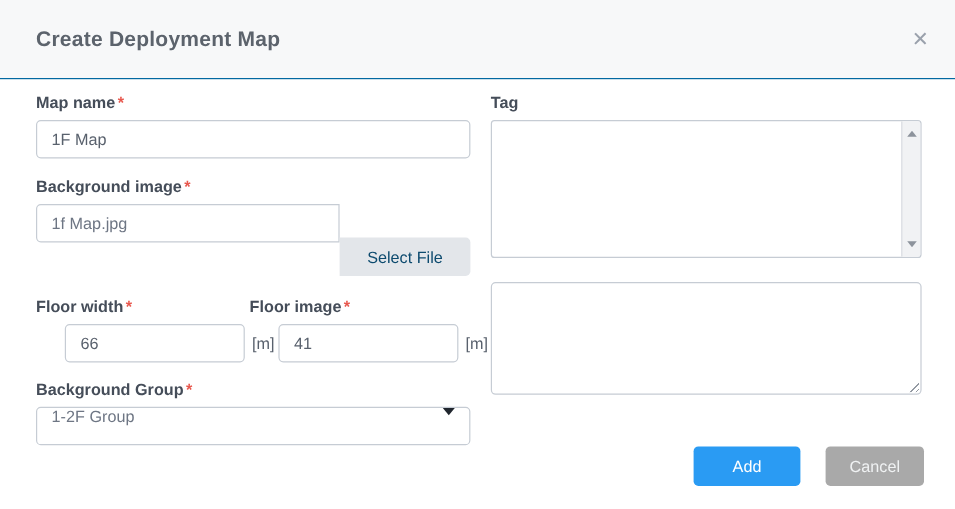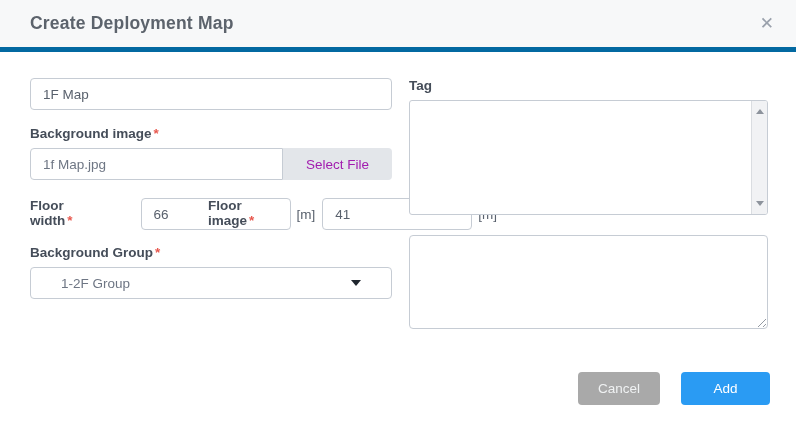--- a/index.html
+++ b/index.html
@@ -7,22 +7,22 @@
   body {
     font-family: "Liberation Sans", "DejaVu Sans", sans-serif;
     width: 796px; height: 424px;
     position: relative;
     overflow: hidden;
   }
   .dialog { width: 796px; height: 424px; background: #ffffff; position: relative; }
 
   
   .header {
-    height: 52px; background: #f7f8f9;
-    border-bottom: 5px solid #0369a1;
+    height: 66px; background: #f7f8f9;
+    border-bottom: 1px solid #0369a1;
     display: flex; align-items: center;
     padding: 0 22px 0 30px;
   }
   .title { font-size: 17.5px; font-weight: 700; color: #5c636c; letter-spacing: .2px; }
   .close {
     margin-left: auto; color: #9aa1ac; font-size: 17px; line-height: 1;
     cursor: pointer; font-weight: 400;
   }
 
   
@@ -44,40 +44,41 @@
   .mb-section { margin-bottom: 16px; }
 
   
   .file-row { display: flex; margin-bottom: 18px; }
   .file-row .text-input {
     flex: 1; border-top-right-radius: 0; border-bottom-right-radius: 0;
     color: #6e7684;
   }
   .select-file-btn {
     width: 109px; height: 32px; border: none;
-    background: #e3e6ea; color: #a21caf;
+    background: #e3e6ea; color: #0c4a6e;
     font-size: 13.5px; font-family: inherit;
     border-top-right-radius: 4px; border-bottom-right-radius: 4px;
     cursor: pointer;
+    margin-top: 28px;
   }
 
   
   .floor-row { display: flex; margin-bottom: 15px; }
-  .floor-group { display: flex; flex-direction: row; gap: 44px; }
+  .floor-group { display: flex; flex-direction: column; }
   .floor-group:first-child { width: 178px; }
   .input-unit { display: flex; align-items: center; margin-left: 24px; }
   .input-unit .text-input { width: 150px; }
   .unit { font-size: 13.5px; color: #59616d; margin-left: 6px; white-space: nowrap; }
 
   
   .select-box {
     width: 100%; height: 32px;
     border: 1px solid #c6ccd4; border-radius: 4px;
-    display: flex; align-items: center;
-    padding: 0 30px; cursor: pointer; background: #fff;
+    display: flex; align-items: flex-start;
+    padding: 0 12px; cursor: pointer; background: #fff;
   }
   .select-value { font-size: 13.5px; color: #6e7684; }
   .caret {
     margin-left: auto; width: 0; height: 0;
     border-left: 5px solid transparent; border-right: 5px solid transparent;
     border-top: 6px solid #20262e;
   }
 
   
   .tag-box {
@@ -130,20 +131,21 @@
 
 <div class="dialog">
 
   <div class="header">
     <div class="title">Create Deployment Map</div>
     <span class="close">✕</span>
   </div>
 
   <div class="col-left">
 
+    <div class="field-label"><span>Map name</span><span class="req">*</span></div>
     <input class="text-input mb-section" type="text" value="1F Map" style="">
 
     <div class="field-label"><span>Background image</span><span class="req">*</span></div>
     <div class="file-row">
       <input class="text-input" type="text" value="1f Map.jpg" style="">
       <button class="select-file-btn">Select File</button>
     </div>
 
     <div class="floor-row">
       <div class="floor-group">
@@ -181,17 +183,17 @@
     </div>
 
     <div class="notes-wrap">
       <textarea class="notes-area" value="" style=""></textarea>
       <div class="resize-handle"></div>
     </div>
 
   </div>
 
   <div class="actions">
+    <button class="btn btn-add">Add</button>
     <button class="btn btn-cancel">Cancel</button>
-    <button class="btn btn-add">Add</button>
   </div>
 
 </div>
 
 </body></html>

